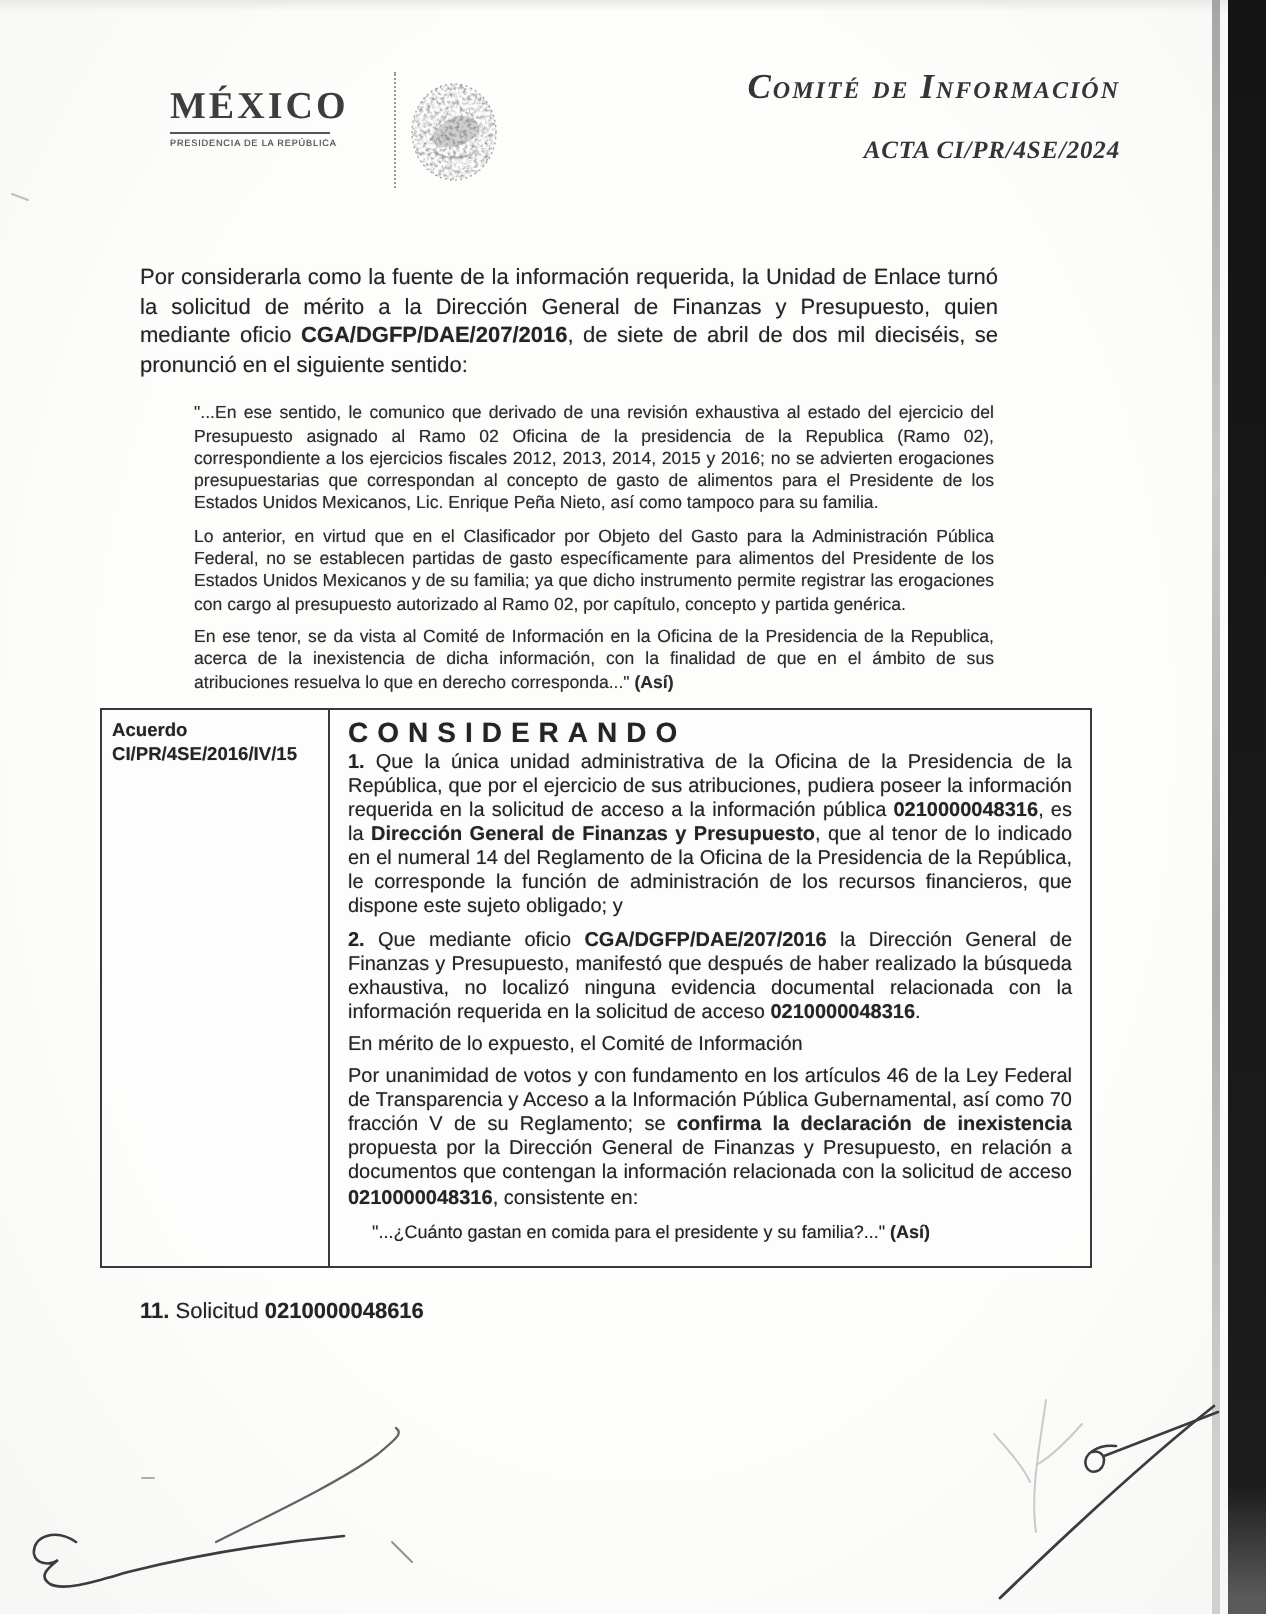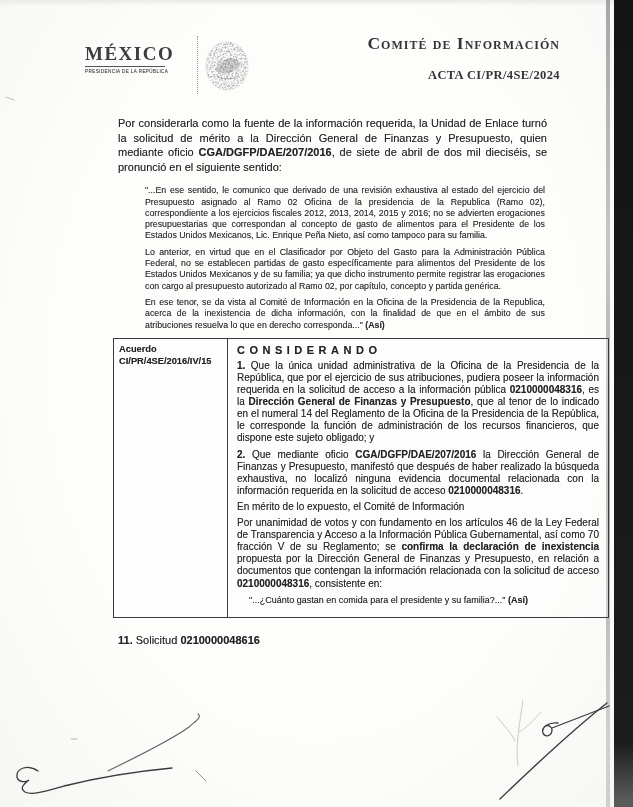--- a/index.html
+++ b/index.html
@@ -23,41 +23,41 @@
   
   .logo{ position:absolute; left:85px; top:43px; width:80px; text-align:center; }
   .logo-title{ font-family:"Liberation Serif","DejaVu Serif",serif; font-size:19px;
     letter-spacing:1.5px; color:#3d3d3d; font-weight:600; white-space:nowrap; }
   .logo-rule{ height:1px; background:#555; margin:1px 0 2px 0; }
   .logo-subtitle{ font-size:4.6px; letter-spacing:.4px; color:#4a4a4a; white-space:nowrap; }
   .logo-divider{ position:absolute; left:197px; top:36px; height:58px; width:0;
     border-left:1px dotted #9a9a9a; }
   .seal{ position:absolute; left:203px; top:40px; }
   .hdr-right{ position:absolute; right:73px; top:33px; text-align:right;
-    font-family:"Liberation Serif","DejaVu Serif",serif; color:#353535; }
+    font-family:"Liberation Serif","DejaVu Serif",serif; color:#353535;font-style:italic; }
   .committee{ font-variant:small-caps; font-size:17.5px; letter-spacing:1px; font-weight:600; }
   .acta{ margin-top:14px; font-size:12.5px; font-weight:700; letter-spacing:.4px; }
 
   
-  .content{ position:absolute; top:116px; left:0; width:584px;padding-left:48px; }
+  .content{ position:absolute; top:132px; left:0; width:584px; }
   p{ margin:0; }
   .intro{ margin:0 85px 0 70px; font-size:11px; line-height:14.6px;
     text-align:justify; }
   .quote{ margin:11px 87px 0 97px; font-size:8.8px; line-height:11.2px;
     color:#2b2b2b; }
   .quote p{ text-align:justify; margin-bottom:5.5px; }
 
-  .acuerdo-table{ margin:7px 0 0 65px; width:494px; border:1px solid #3a3a3a;
+  .acuerdo-table{ margin:7px 0 0 50px; width:494px; border:1px solid #3a3a3a;
     display:grid; grid-template-columns:114px 1fr; background:rgba(255,255,255,.3); }
   .acuerdo-label{ border-right:1px solid #3a3a3a; padding:4px 5px;
     font-size:9.3px; font-weight:700; line-height:12px; }
   .acuerdo-body{ padding:4px 9px 7px 9px; font-size:10px; line-height:12.1px; }
   .acuerdo-body p{ text-align:justify; margin-bottom:4px; }
   .cell-heading{ text-align:center; font-weight:700; letter-spacing:4.5px;
-    font-size:11px; margin:1px 0 3px 0; }
+    font-size:14px; margin:1px 0 3px 0; }
   .merit{ text-align:center; margin-bottom:2px; }
   .req-quote{ margin:2px 0 4px 12px !important; font-size:9px; text-align:left !important; }
 
   .sec11{ margin:16px 85px 0 70px; font-size:11px; }
   .final{ margin:13px 85px 0 70px; font-size:11px; line-height:14.6px; text-align:justify; }
 
   .pagenum{ position:absolute; left:0; top:771px; width:620px; text-align:center;
     font-size:9px; font-weight:700; color:#2a2a2a; }
 
   .pen{ position:absolute; inset:0; pointer-events:none; }

